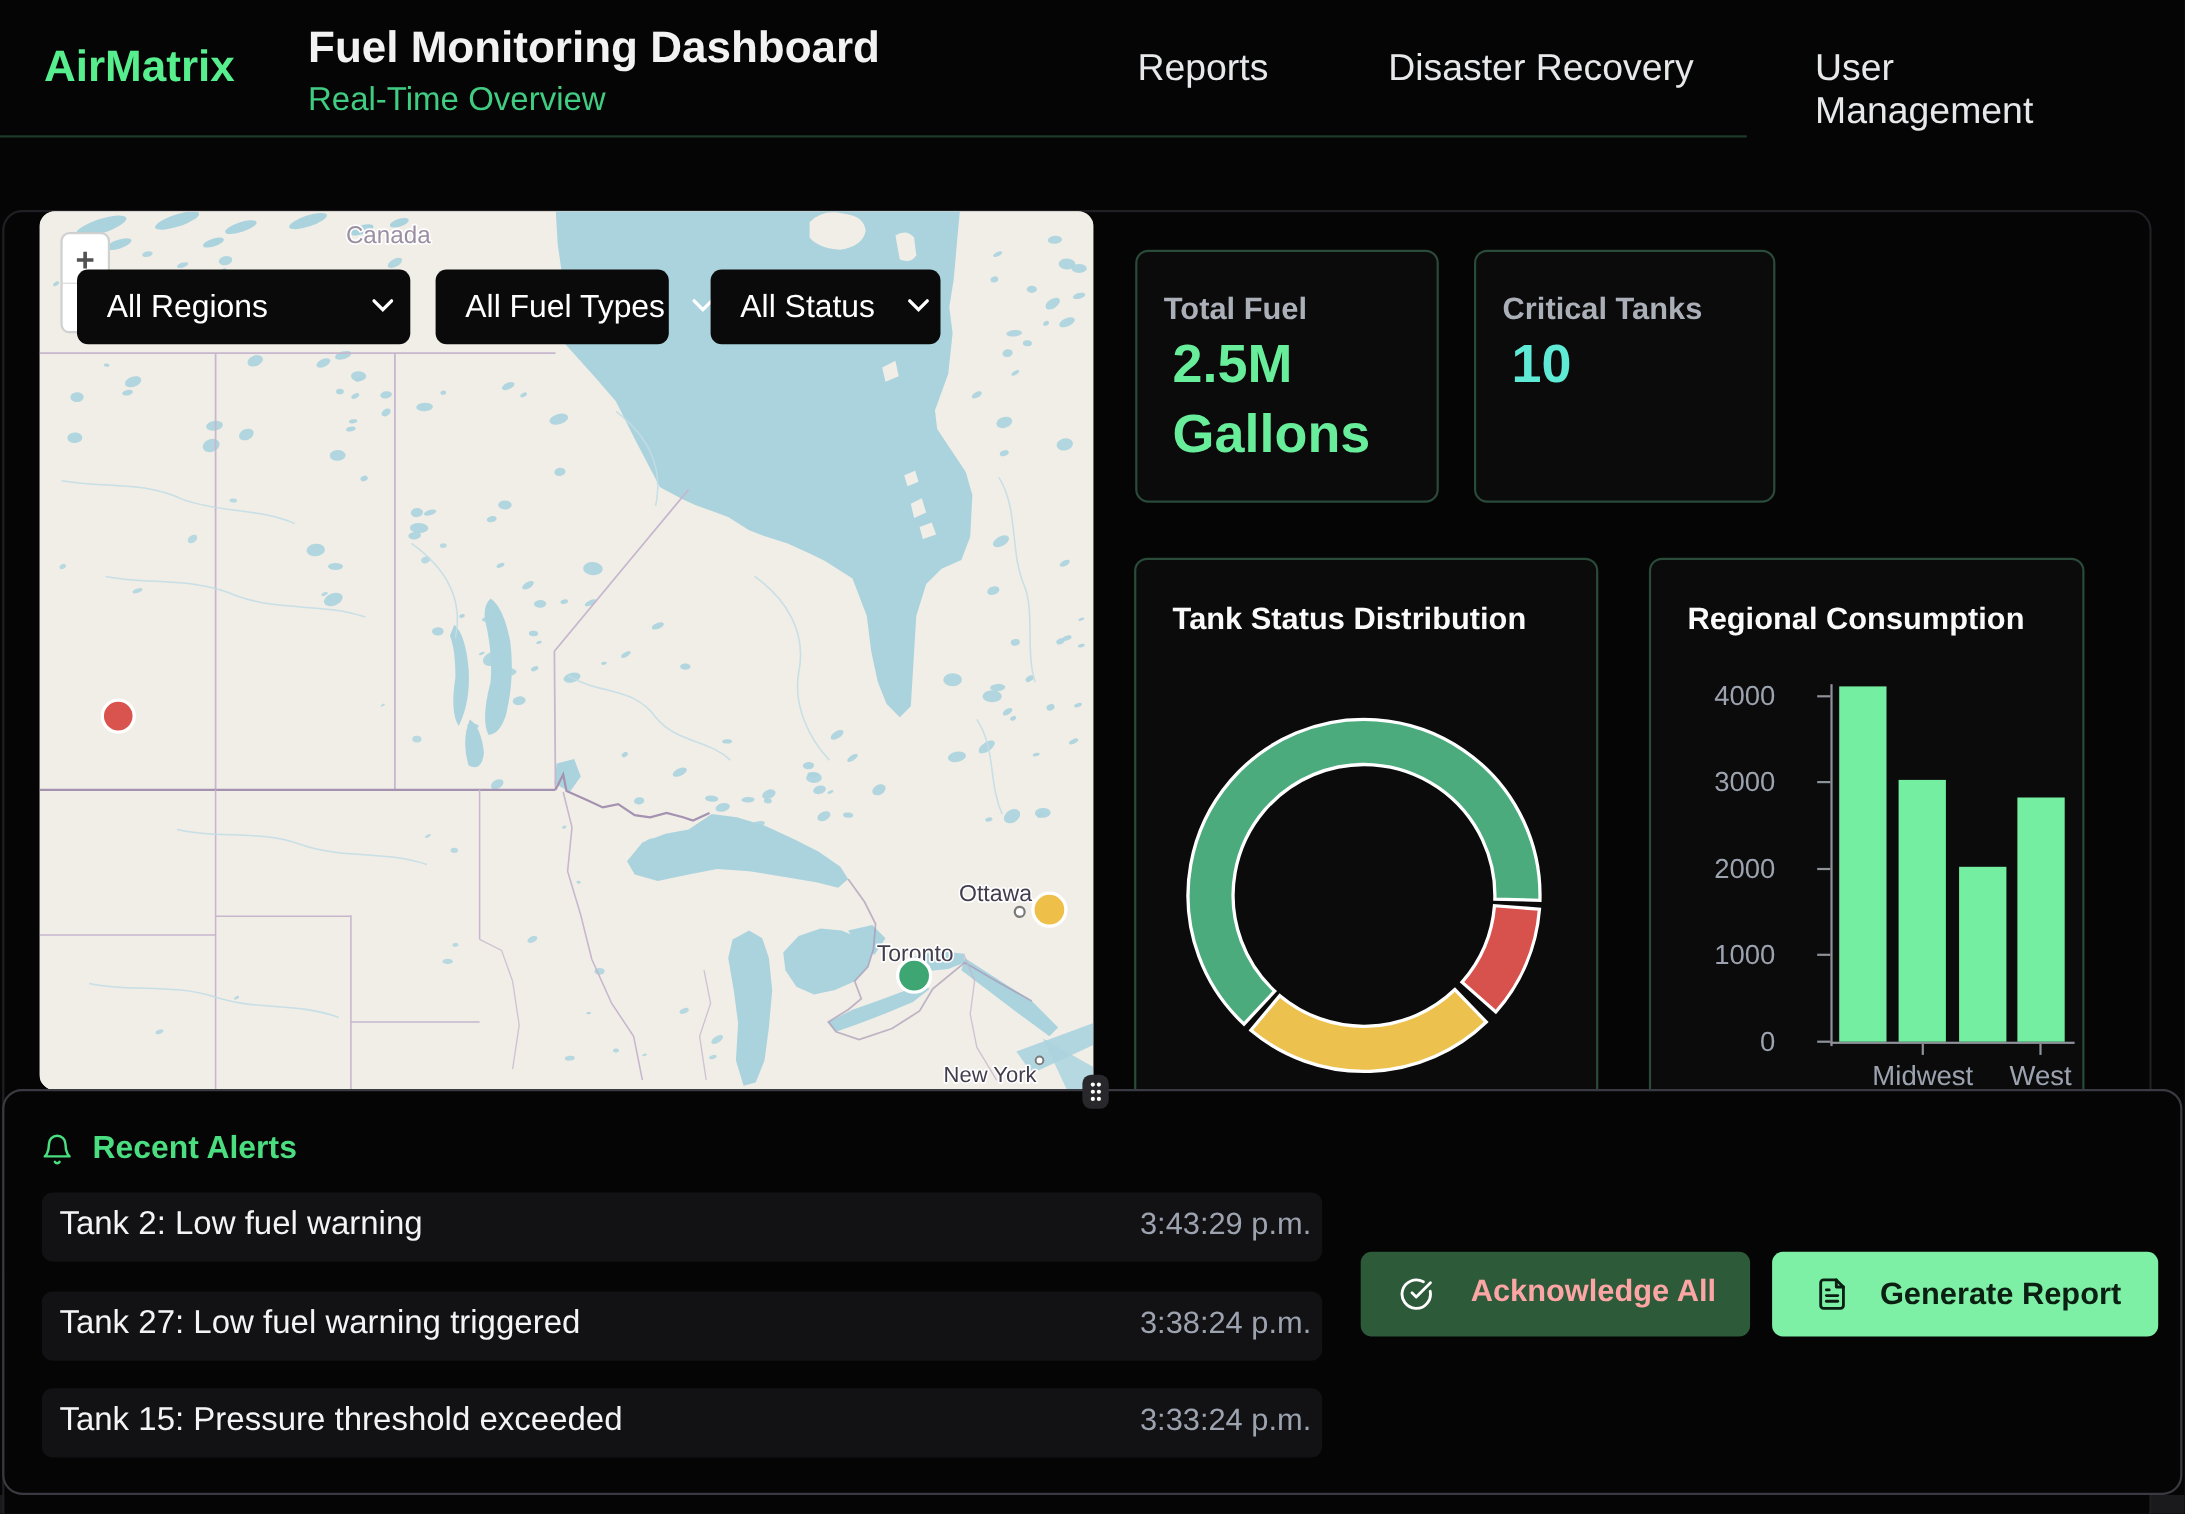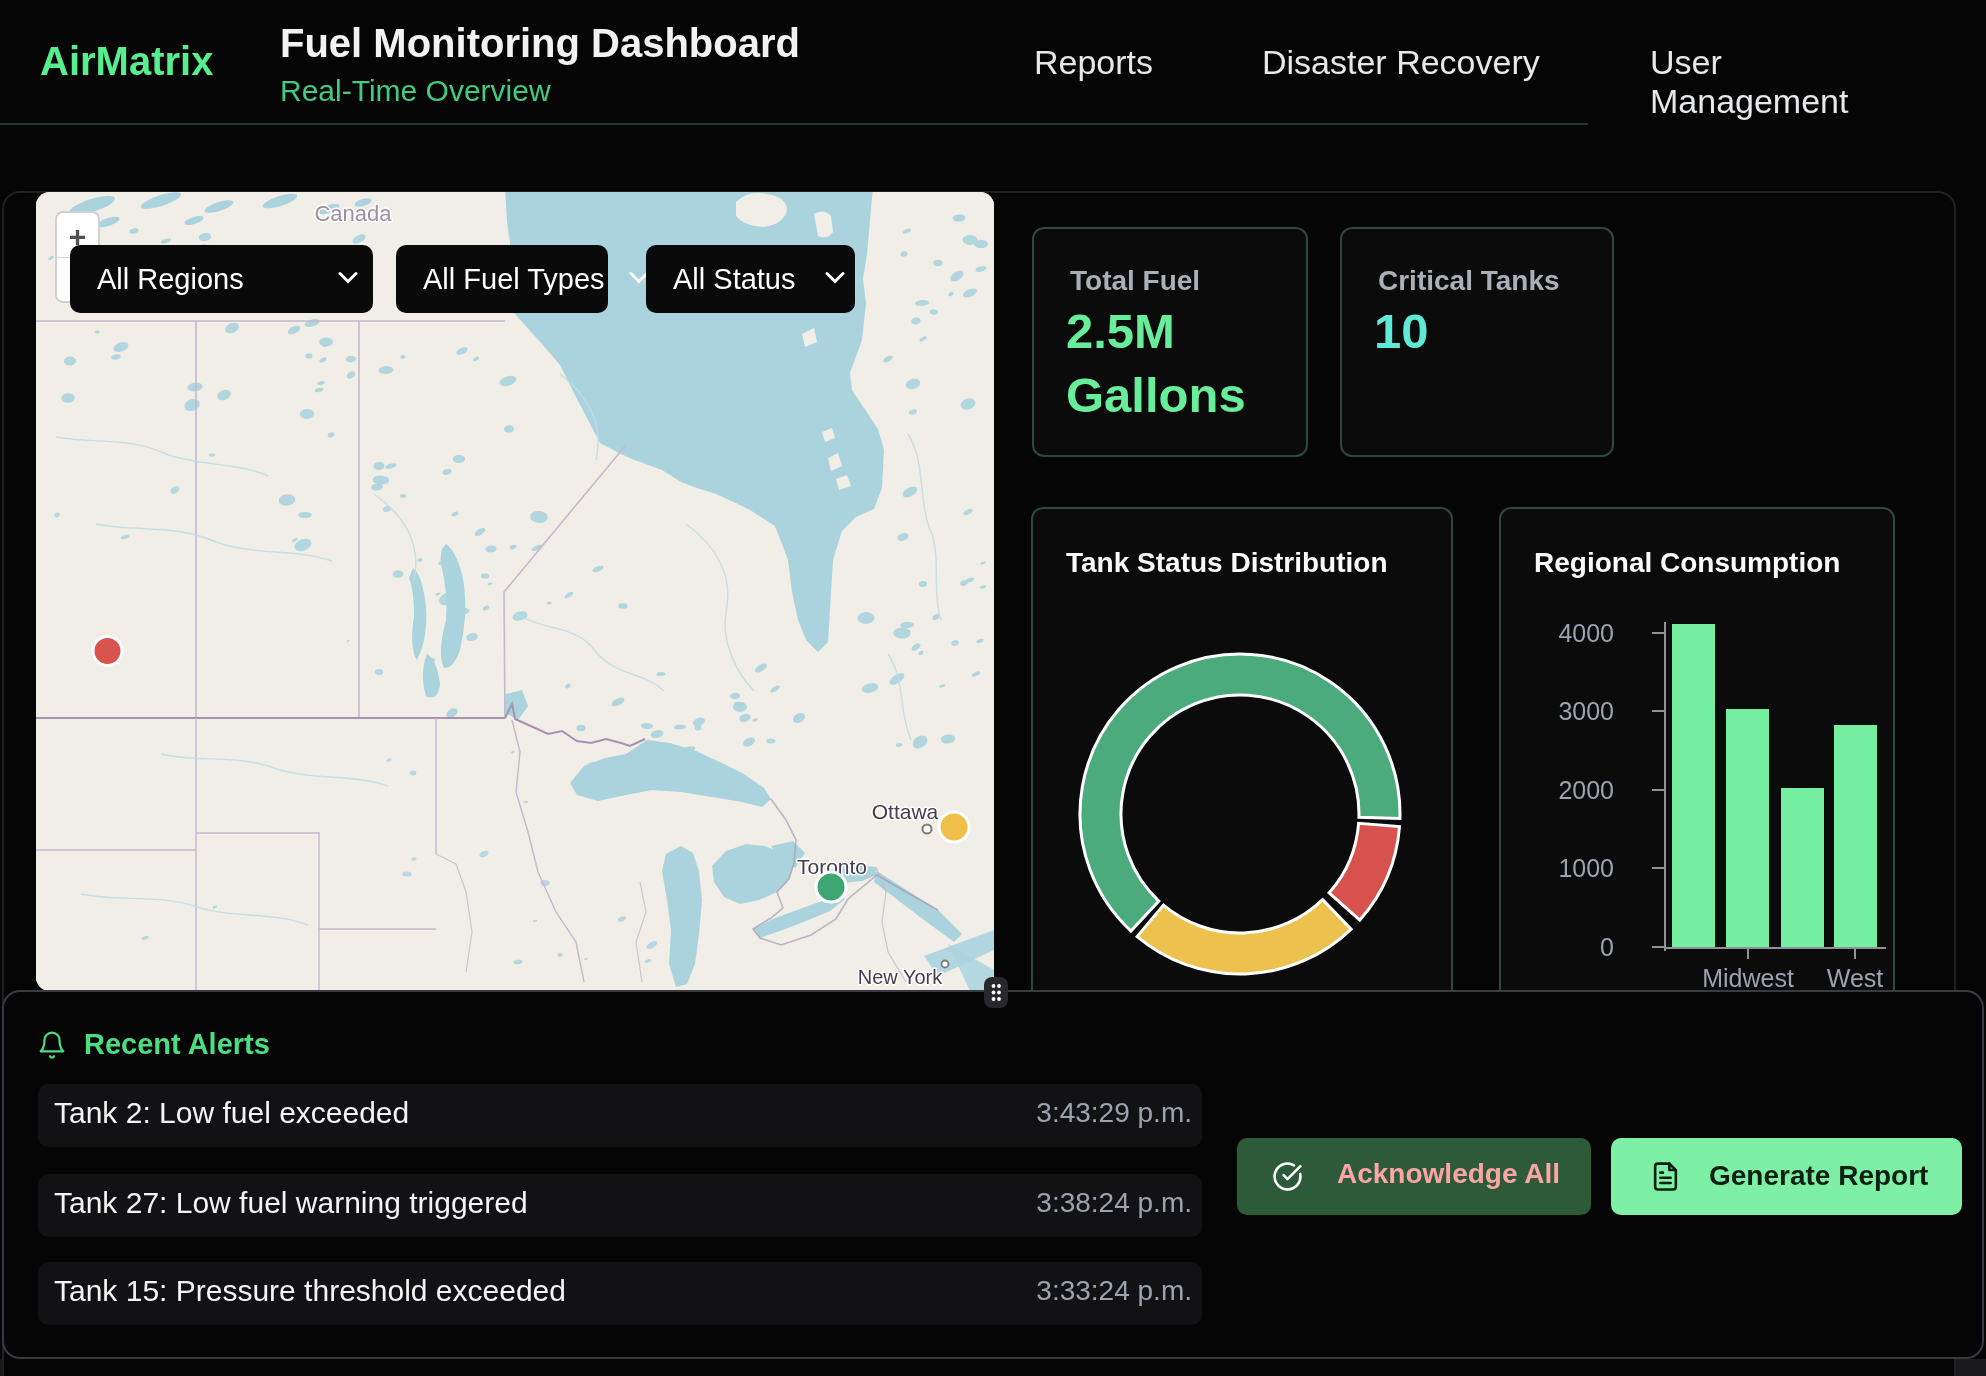--- a/index.html
+++ b/index.html
@@ -19,21 +19,21 @@
   
   #map { position:absolute; left:36px; top:192px; width:958px; height:799px; border-radius:14px; overflow:hidden; background:#f1eee7; }
   #zoomctl { position:absolute; left:55px; top:211px; width:45px; height:92px; background:#fff; border:2px solid rgba(0,0,0,0.18); border-radius:8px; }
   #zoomctl .zline { position:absolute; left:0; top:44px; width:41px; height:1px; background:#d6d6d6; }
   .zglyph { position:absolute; width:41px; text-align:center; color:#525252; font-size:30px; font-weight:bold; }
   .dd { position:absolute; top:245px; height:68px; background:#0a0a0b; border-radius:10px; color:#fff; }
   .dd .ddt { position:absolute; left:27px; top:18px; font-size:29px; font-weight:500; }
   .dd svg { position:absolute; top:26px; }
   
   .scard { position:absolute; top:227px; height:230px; background:#0b0b0c; border:2px solid #2a4a3a; border-radius:12px; }
-  .slabel { position:absolute; left:36px; top:36px; font-size:28px; font-weight:600; color:#abb0b8; }
+  .slabel { position:absolute; left:24px; top:36px; font-size:28px; font-weight:600; color:#abb0b8; }
   .sval { position:absolute; left:32px; top:70px; font-size:49px; font-weight:bold; line-height:64px; }
   
   .ccard { position:absolute; top:507px; height:520px; background:#0b0b0c; border:2px solid #2a4a3a; border-radius:12px; }
   .ctitle { position:absolute; left:33px; top:38px; font-size:28px; font-weight:bold; color:#fafafa; }
   
   .bar { position:absolute; background:#74efa2; }
   .ylab { position:absolute; right:0; font-size:25px; color:#9ca3af; text-align:right; }
   .xlab { position:absolute; font-size:25px; color:#9ca3af; text-align:center; }
   .tick { position:absolute; background:#8e9299; }
   
@@ -383,21 +383,21 @@
     </svg>
   </div>
 
   <div id="alerts">
     <svg class="abs" style="left:33px; top:37px;" width="30" height="32" viewBox="0 0 24 24" fill="none" stroke="#4ade80" stroke-width="1.8" stroke-linecap="round" stroke-linejoin="round">
       <path d="M6 8a6 6 0 0 1 12 0c0 7 3 9 3 9H3s3-2 3-9"></path>
       <path d="M10.3 21a1.94 1.94 0 0 0 3.4 0"></path>
     </svg>
     <div id="atitle">Recent Alerts</div>
     <div class="arow" style="top:92px;">
-      <div class="atext">Tank 2: Low fuel exceeded</div>
+      <div class="atext">Tank 2: Low fuel warning</div>
       <div class="atime">3:43:29 p.m.</div>
     </div>
     <div class="arow" style="top:182px;">
       <div class="atext">Tank 27: Low fuel warning triggered</div>
       <div class="atime">3:38:24 p.m.</div>
     </div>
     <div class="arow" style="top:270px;">
       <div class="atext">Tank 15: Pressure threshold exceeded</div>
       <div class="atime">3:33:24 p.m.</div>
     </div>

